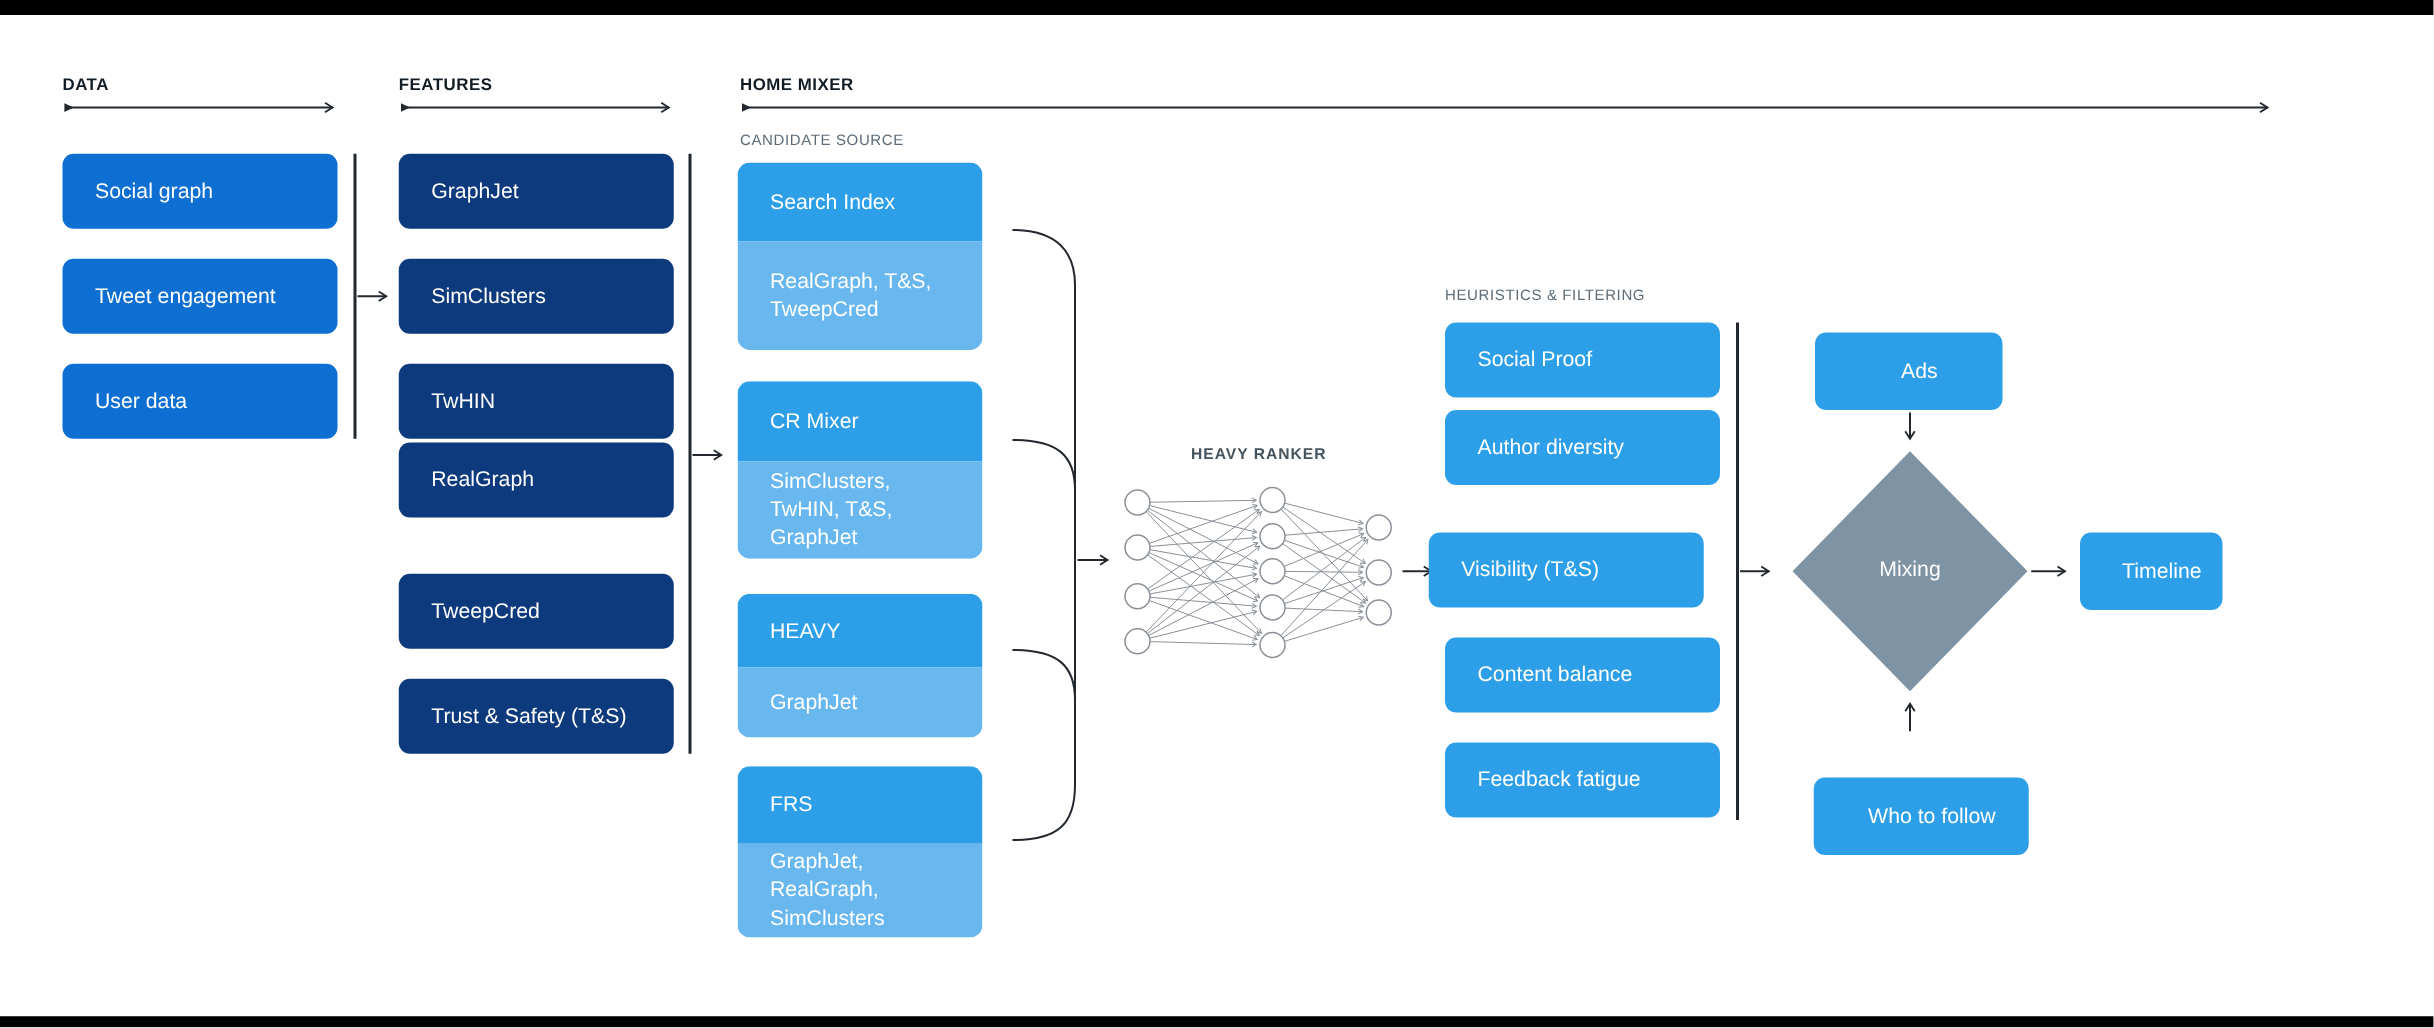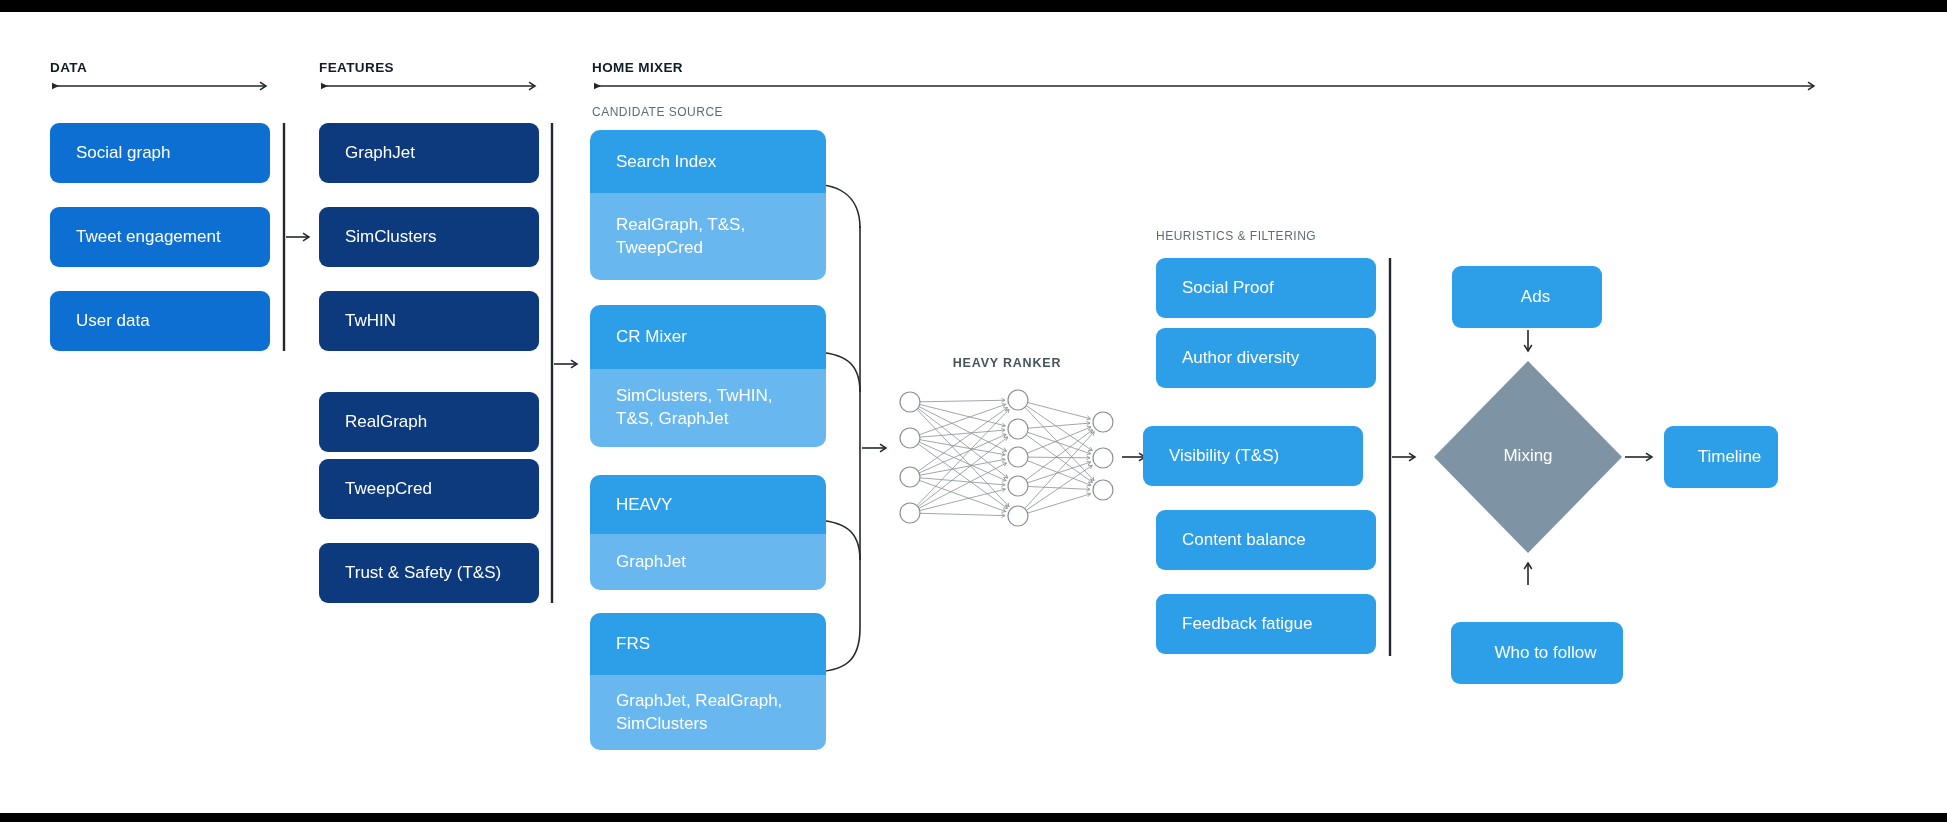--- a/index.html
+++ b/index.html
@@ -13,21 +13,21 @@
   .mini-hdr{position:absolute;font-size:12px;font-weight:normal;color:var(--muted-label,#5d6c78);letter-spacing:.5px;}
   .ranker-hdr{position:absolute;font-size:12.5px;font-weight:bold;color:var(--ranker-label,#46545f);letter-spacing:.8px;text-align:center;}
 
   .box{position:absolute;width:220px;height:60px;border-radius:9px;color:#fff;font-size:17px;font-weight:500;
        display:flex;align-items:center;padding-left:26px;box-sizing:border-box;}
   .box.center{justify-content:center;padding-left:17px;}
   .blue{background:var(--data-box,#0d6fd2);}
   .navy{background:var(--feature-box,#0d3a7c);}
   .bright{background:var(--primary-box,#2d9fe9);}
 
-  .group{position:absolute;width:236px;border-radius:10px;overflow:hidden;}
+  .group{position:absolute;width:196px;border-radius:10px;overflow:hidden;}
   .group-top{background:var(--primary-box,#2d9fe9);color:#fff;font-size:17px;font-weight:500;
              display:flex;align-items:center;padding-left:26px;box-sizing:border-box;}
   .group-sub{background:var(--sub-box,#69b7ef);color:#fff;font-size:17px;font-weight:500;line-height:1.35;
              display:flex;align-items:center;padding:0 18px 0 26px;box-sizing:border-box;}
 
   .diamond-label{position:absolute;color:#fff;font-size:17px;font-weight:500;text-align:center;}
 
   svg.overlay{position:absolute;left:0;top:0;pointer-events:none;}
   .axis{stroke:var(--line,#23282e);stroke-width:1.6;fill:none;}
   .bar{stroke:var(--line,#23282e);stroke-width:2.4;fill:none;}
@@ -139,21 +139,21 @@
   <div class="sec-hdr" style="left:319px;top:60px;">FEATURES</div>
   <div class="sec-hdr" style="left:592px;top:60px;">HOME MIXER</div>
 
   <div class="box blue" style="left:50px;top:123px;">Social graph</div>
   <div class="box blue" style="left:50px;top:207px;">Tweet engagement</div>
   <div class="box blue" style="left:50px;top:291px;">User data</div>
 
   <div class="box navy" style="left:319px;top:123px;">GraphJet</div>
   <div class="box navy" style="left:319px;top:207px;">SimClusters</div>
   <div class="box navy" style="left:319px;top:291px;">TwHIN</div>
-  <div class="box navy" style="left:319px;top:392px;">RealGraph</div>
+  <div class="box navy" style="left:319px;top:354px;">RealGraph</div>
   <div class="box navy" style="left:319px;top:459px;">TweepCred</div>
   <div class="box navy" style="left:319px;top:543px;">Trust &amp; Safety (T&amp;S)</div>
 
   <div class="mini-hdr" style="left:592px;top:105px;">CANDIDATE SOURCE</div>
 
   <div class="group" style="left:590px;top:130px;">
     <div class="group-top" style="height:63px;">Search Index</div>
     <div class="group-sub" style="height:87px;">RealGraph, T&amp;S, TweepCred</div>
   </div>
 

